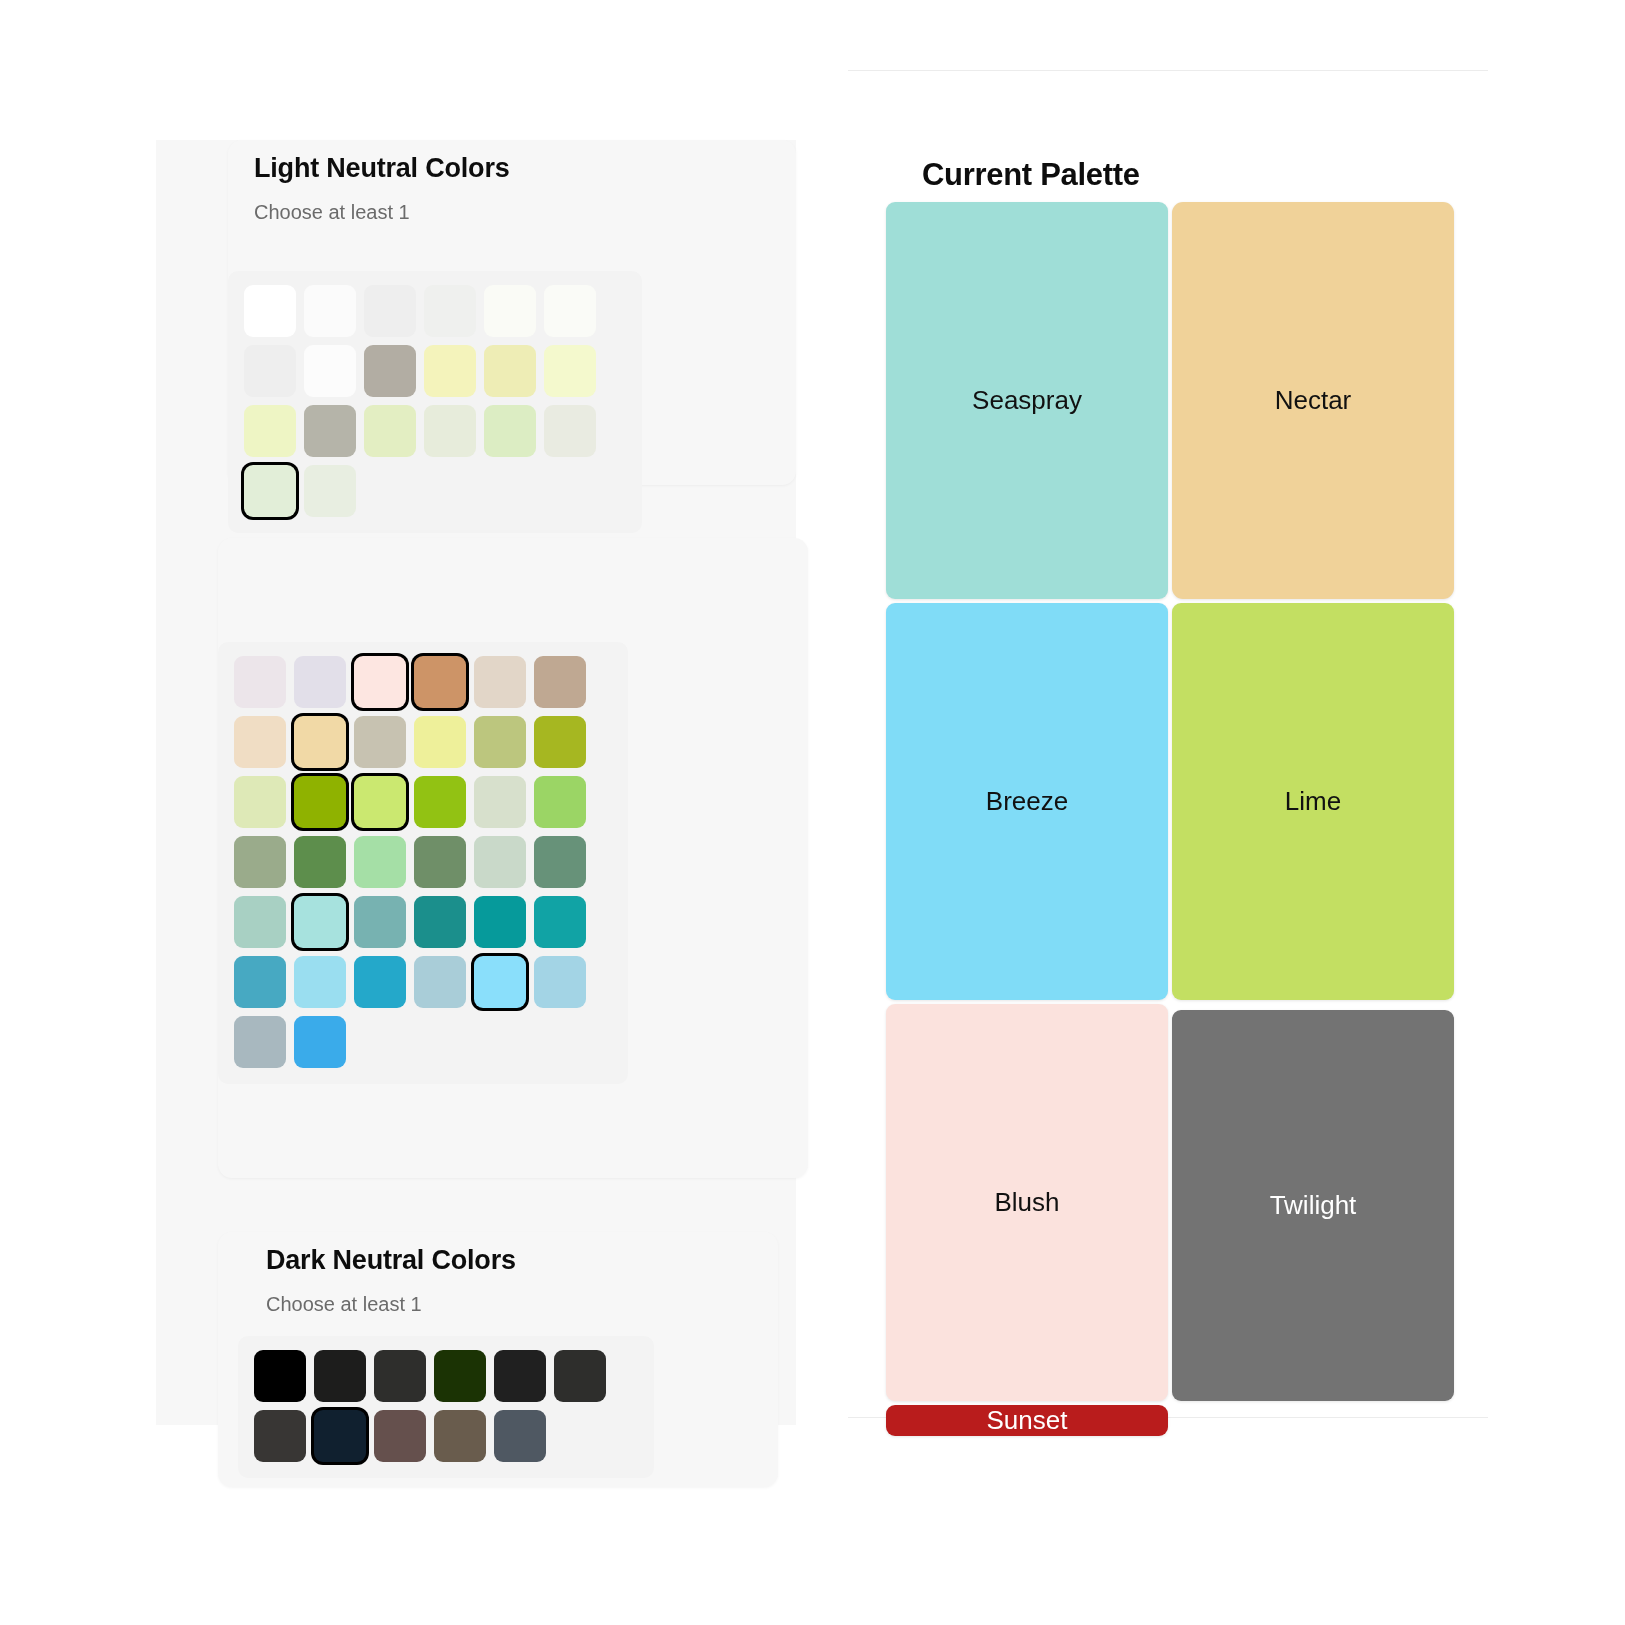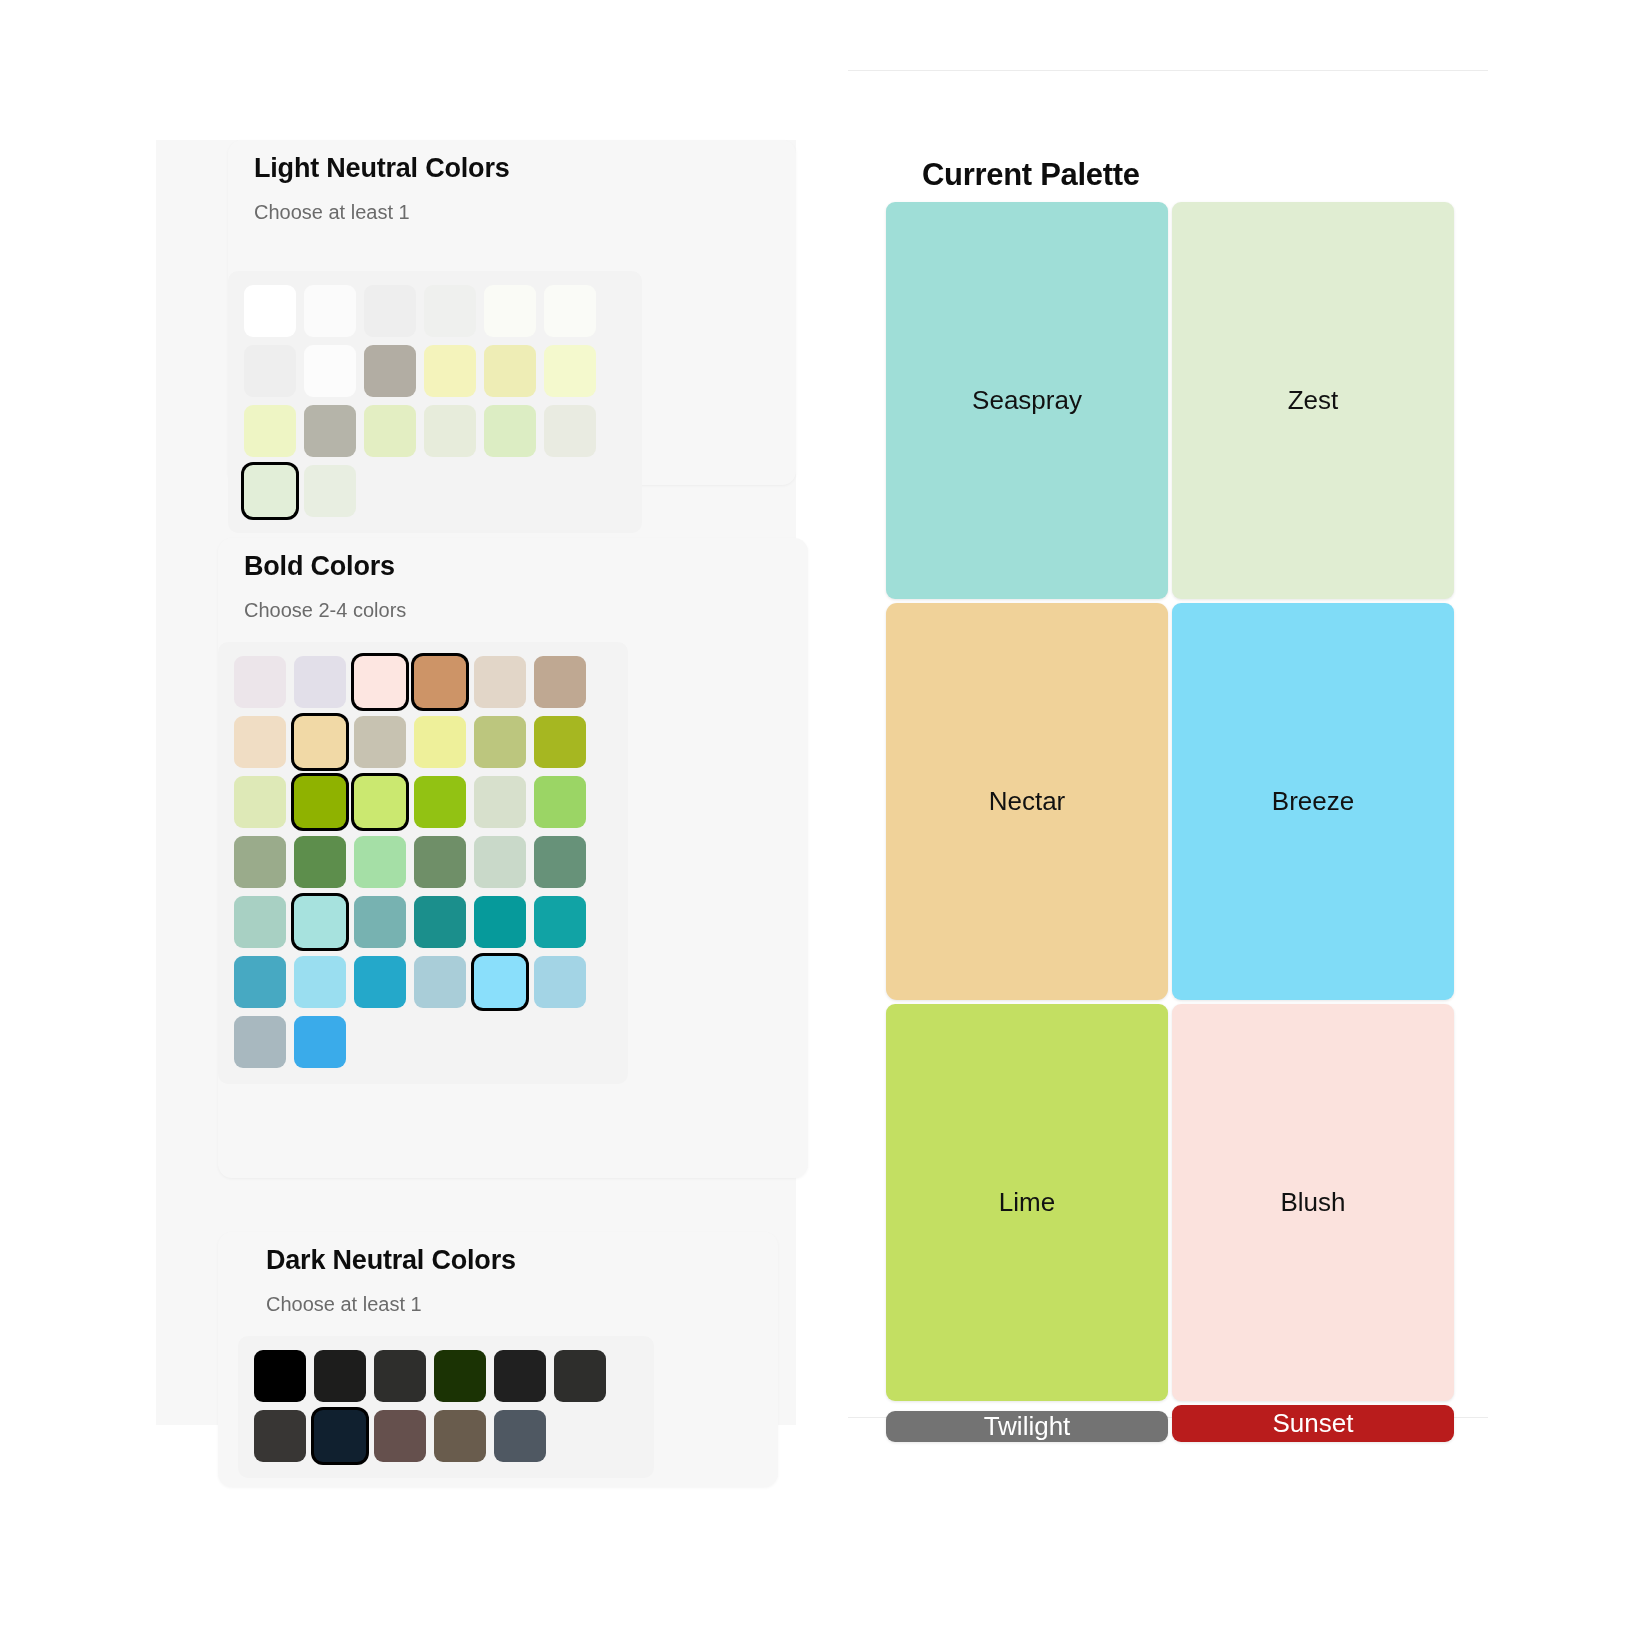--- a/index.html
+++ b/index.html
@@ -168,24 +168,20 @@
           <div class="swatch" style="background: rgb(227, 238, 194);"></div>
           <div class="swatch" style="background: rgb(231, 236, 219);"></div>
           <div class="swatch" style="background: rgb(220, 237, 195);"></div>
           <div class="swatch" style="background: rgb(233, 235, 225);"></div>
           <div class="swatch sel" style="background: rgb(226, 238, 216);"></div>
           <div class="swatch" style="background: rgb(232, 238, 225);"></div>
         </div>
     </div>
 
     <div class="section" id="sec-bold">
-      <div class="head">
-        <div class="section-title">Bold Colors</div>
-        <div class="section-sub">Choose 2-4 colors</div>
-      </div>
       <div class="swatch-box">
           <div class="swatch" style="background: rgb(236, 229, 234);"></div>
           <div class="swatch" style="background: rgb(226, 223, 233);"></div>
           <div class="swatch sel" style="background: rgb(253, 230, 225);"></div>
           <div class="swatch sel" style="background: rgb(205, 148, 103);"></div>
           <div class="swatch" style="background: rgb(226, 214, 200);"></div>
           <div class="swatch" style="background: rgb(191, 168, 146);"></div>
           <div class="swatch" style="background: rgb(240, 221, 196);"></div>
           <div class="swatch sel" style="background: rgb(241, 217, 166);"></div>
           <div class="swatch" style="background: rgb(199, 194, 177);"></div>
@@ -242,23 +238,20 @@
     </div>
 
   </div>
 
   <div class="right-panel">
     <div class="palette-title">Current Palette</div>
     <div class="palette-grid">
         <div class="palette-cell" style="background: rgb(159, 222, 215); color: rgb(17, 17, 17);">
           <span>Seaspray</span>
         </div>
-        <div class="palette-cell" style="background: rgb(224, 237, 210); color: rgb(17, 17, 17);">
-          <span>Zest</span>
-        </div>
         <div class="palette-cell" style="background: rgb(240, 210, 153); color: rgb(17, 17, 17); border-radius: 11px;">
           <span>Nectar</span>
         </div>
         <div class="palette-cell" style="background: rgb(128, 220, 247); color: rgb(17, 17, 17);">
           <span>Breeze</span>
         </div>
         <div class="palette-cell" style="background: rgb(195, 223, 98); color: rgb(17, 17, 17);">
           <span>Lime</span>
         </div>
         <div class="palette-cell" style="background: rgb(251, 226, 221); color: rgb(17, 17, 17);">

